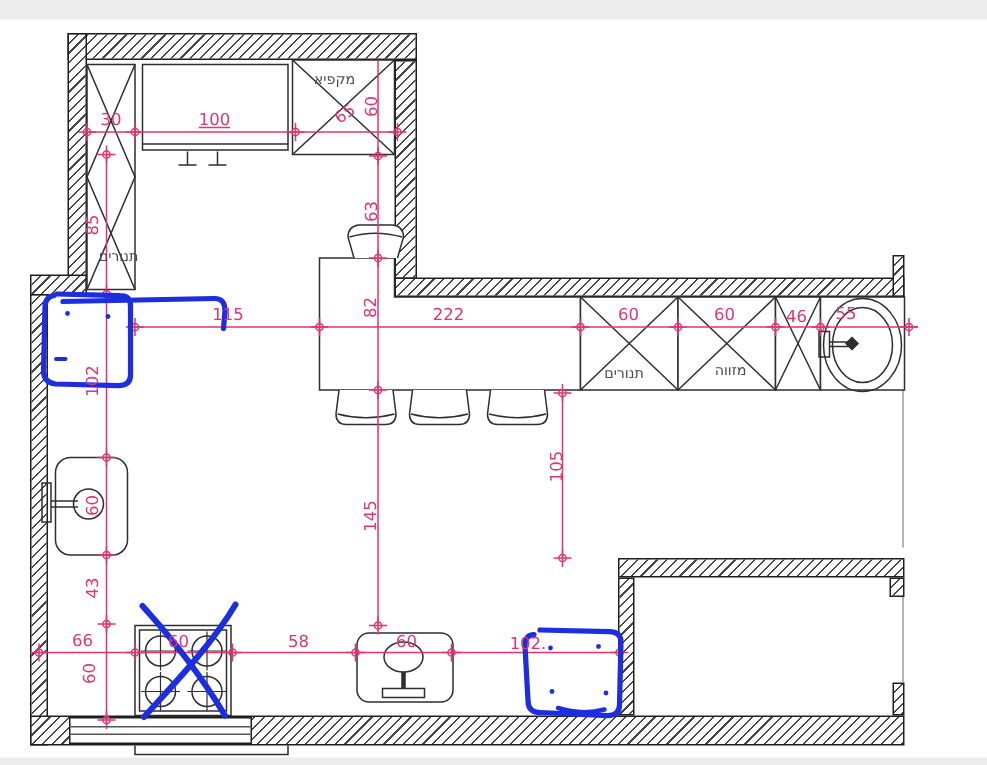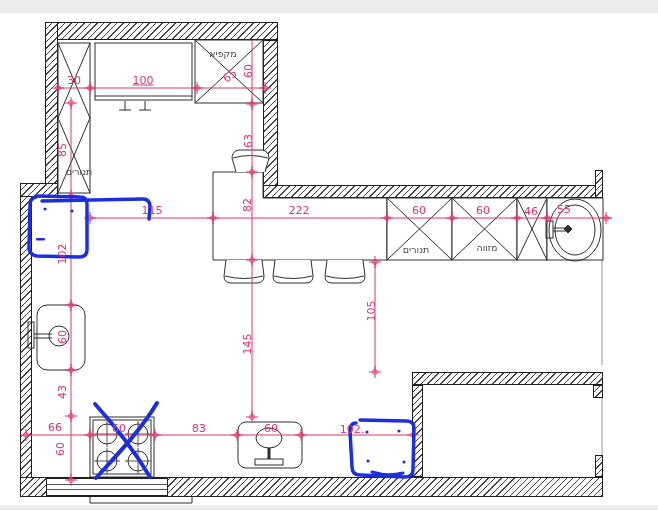--- a/index.html
+++ b/index.html
@@ -237,21 +237,21 @@
       <span class="lbl dim" style="left: 531px; top: 211px;">46</span>
       <span class="lbl dim" style="left: 564px; top: 209px;">55</span>
       <span class="lbl dim" style="left: 62px; top: 254px; transform: translate(-50%, -50%) rotate(-90deg);">102</span>
       <span class="lbl dim" style="left: 62px; top: 337px; transform: translate(-50%, -50%) rotate(-90deg);">60</span>
       <span class="lbl dim" style="left: 62px; top: 392px; transform: translate(-50%, -50%) rotate(-90deg);">43</span>
       <span class="lbl dim" style="left: 247px; top: 344px; transform: translate(-50%, -50%) rotate(-90deg);">145</span>
       <span class="lbl dim" style="left: 371px; top: 311px; transform: translate(-50%, -50%) rotate(-90deg);">105</span>
       <span class="lbl dim" style="left: 55px; top: 427px;">66</span>
       <span class="lbl dim" style="left: 60px; top: 449px; transform: translate(-50%, -50%) rotate(-90deg);">60</span>
       <span class="lbl dim" style="left: 119px; top: 428px;">60</span>
-      <span class="lbl dim" style="left: 199px; top: 428px;">83</span>
+      <span class="lbl dim" style="left: 199px; top: 428px;">58</span>
       <span class="lbl dim" style="left: 271px; top: 428px;">60</span>
       <span class="lbl dim" style="left: 352px; top: 429px;">102.</span>
       <span class="lbl heb" style="left: 223px; top: 54px;">מקפיא</span>
       <span class="lbl heb" style="left: 79px; top: 172px;">תנורים</span>
       <span class="lbl heb" style="left: 416px; top: 250px;">תנורים</span>
       <span class="lbl heb" style="left: 487px; top: 248px;">מזווה</span>
     </div>
 
 </div>
 

